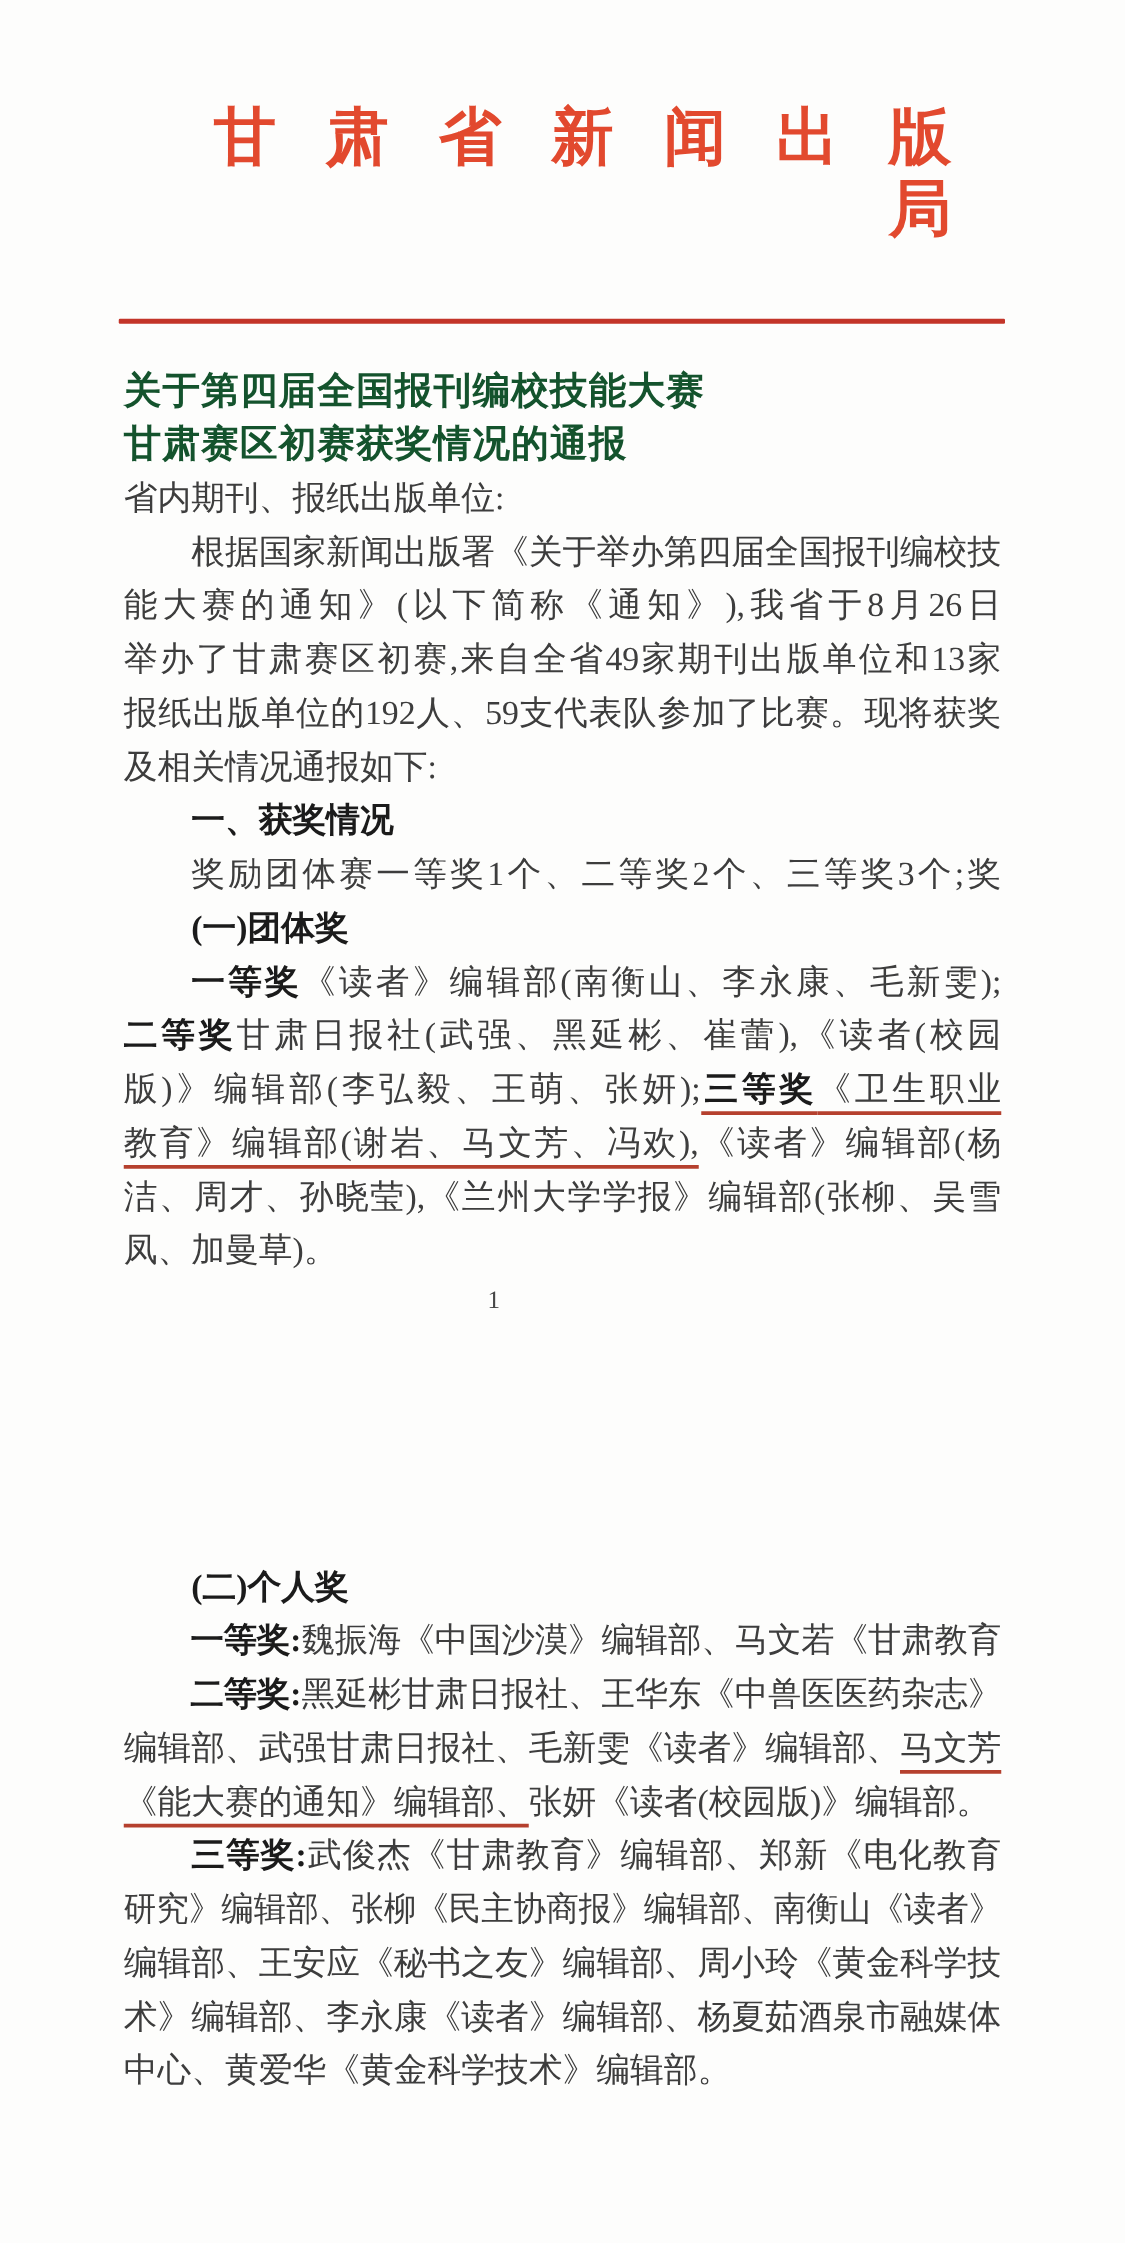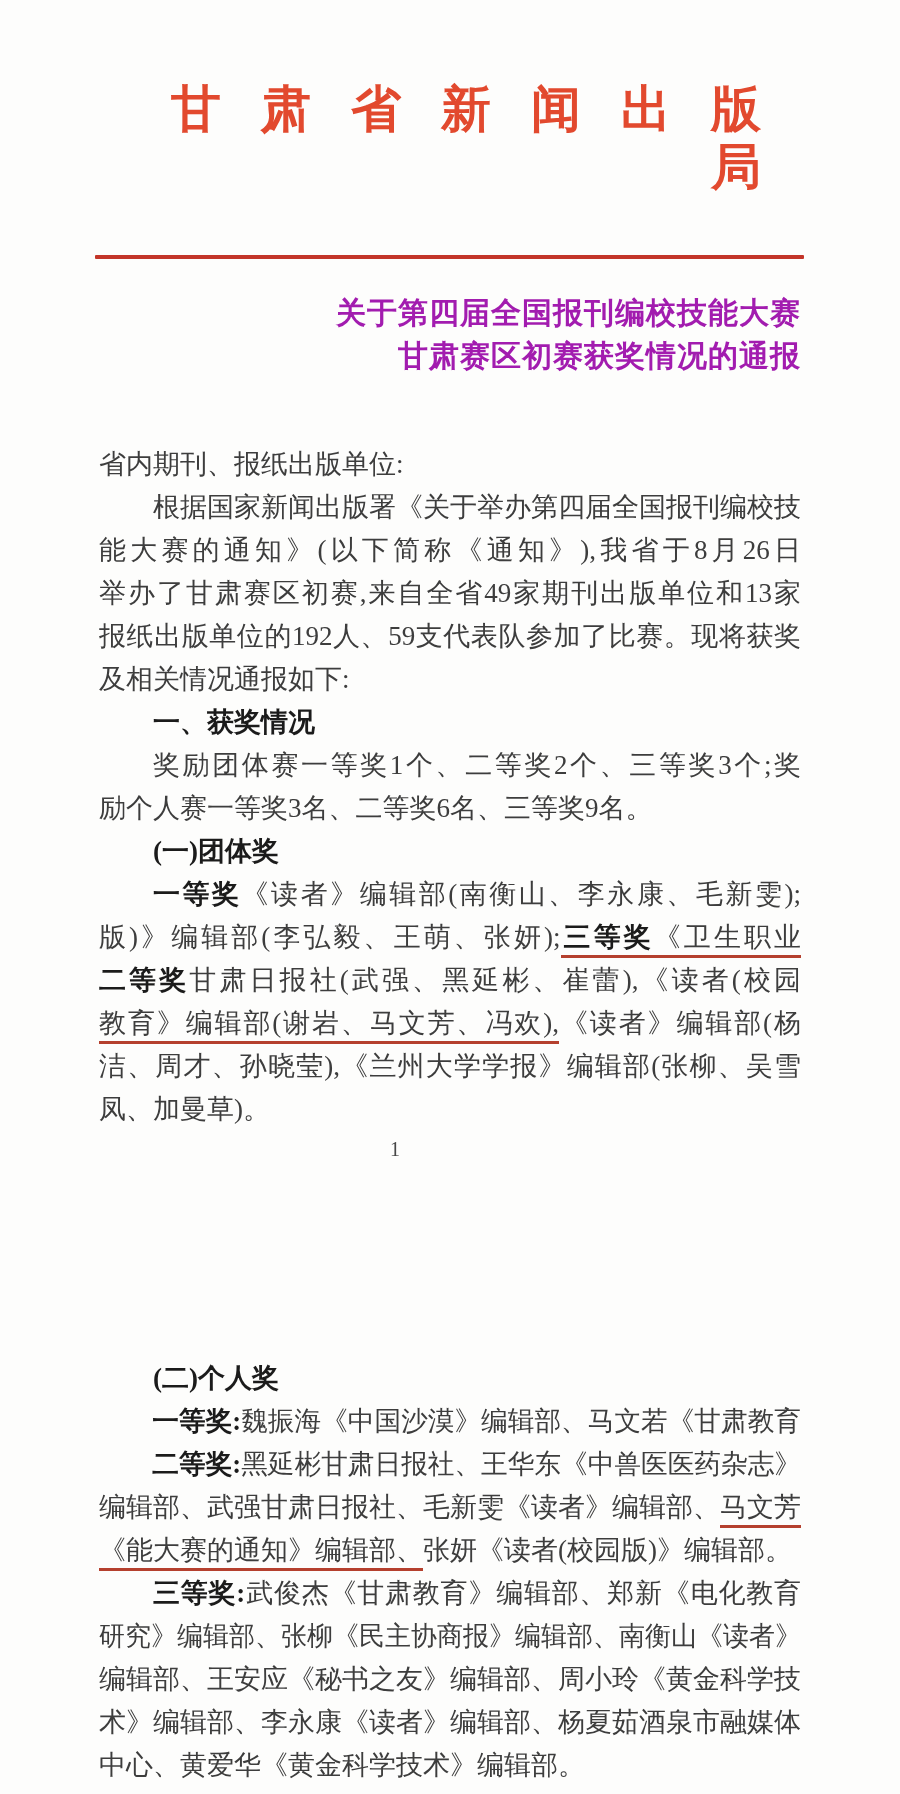--- a/index.html
+++ b/index.html
@@ -16,27 +16,27 @@
     text-align:right;letter-spacing:40px;text-indent:20px;
     color:#e2492e;
   }
   .red-rule{
     margin:59px 0 0 95px;width:709px;height:4px;
     background:#c33529;border-radius:1px;
   }
   .doc-title{
     margin:32px 0 0 99px;width:702px;
     font-size:30px;line-height:43px;font-weight:700;
-    letter-spacing:1px;text-align:right;color:#a21caf;
+    letter-spacing:1px;text-align:left;color:#14532d;
   }
   .doc-body{
     margin-left:99px;width:702px;
     font-size:27px;
   }
-  .doc-body.p1{margin-top:66px;}
+  .doc-body.p1{}
   .doc-body.p2{margin-top:198px;}
   .doc-line{
     height:43px;line-height:43px;white-space:nowrap;
     text-align:justify;text-align-last:justify;
   }
   .doc-line.no-just{text-align:left;text-align-last:left;}
   .doc-line.indent{text-indent:2em;}
   .b{font-weight:700;color:#1b1b1b;}
   .u{border-bottom:3px solid #b5402e;padding-bottom:3px;}
   .page-number{
@@ -68,29 +68,28 @@
         <div class="doc-line"><span class="">能大赛的通知》(以下简称《通知》),我省于8月26日</span></div>
         <div class="doc-line"><span class="">举办了甘肃赛区初赛,来自全省49家期刊出版单位和13家</span></div>
         <div class="doc-line"><span class="">报纸出版单位的192人、59支代表队参加了比赛。现将获奖</span></div>
         <div class="doc-line no-just"><span class="">及相关情况通报如下:</span></div>
       </div>
     <div>
         <div class="doc-line indent no-just"><span class="b ">一、获奖情况</span></div>
       </div>
     <div>
         <div class="doc-line indent"><span class="">奖励团体赛一等奖1个、二等奖2个、三等奖3个;奖</span></div>
-        <div class="doc-line no-just"><span class="">励个人赛一等奖3名、二等奖6名、三等奖9名。</span></div>
       </div>
     <div>
         <div class="doc-line indent no-just"><span class="b ">(一)团体奖</span></div>
       </div>
     <div>
         <div class="doc-line indent"><span class="b ">一等奖</span><span class="">《读者》编辑部(南衡山、李永康、毛新雯);</span></div>
+        <div class="doc-line"><span class="b ">二等奖</span><span class="">甘肃日报社(武强、黑延彬、崔蕾),《读者(校园</span></div>
         <div class="doc-line"><span class="">版)》编辑部(李弘毅、王萌、张妍);</span><span class="b u">三等奖</span><span class="u">《卫生职业</span></div>
-        <div class="doc-line"><span class="b ">二等奖</span><span class="">甘肃日报社(武强、黑延彬、崔蕾),《读者(校园</span></div>
         <div class="doc-line"><span class="u">教育》编辑部(谢岩、马文芳、冯欢),</span><span class="">《读者》编辑部(杨</span></div>
         <div class="doc-line"><span class="">洁、周才、孙晓莹),《兰州大学学报》编辑部(张柳、吴雪</span></div>
         <div class="doc-line no-just"><span class="">凤、加曼草)。</span></div>
       </div>
   </div>
 
   <div class="page-number">1</div>
 
   <div class="doc-body p2">
     <div>

